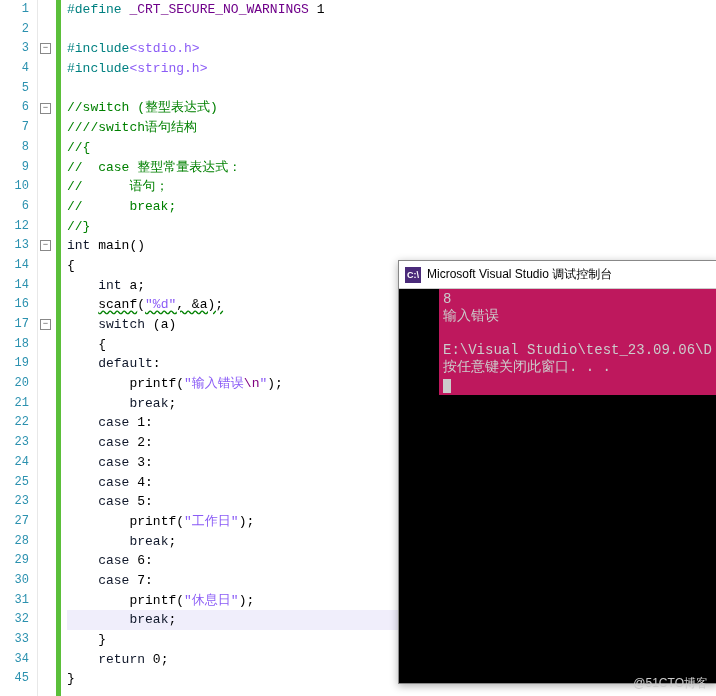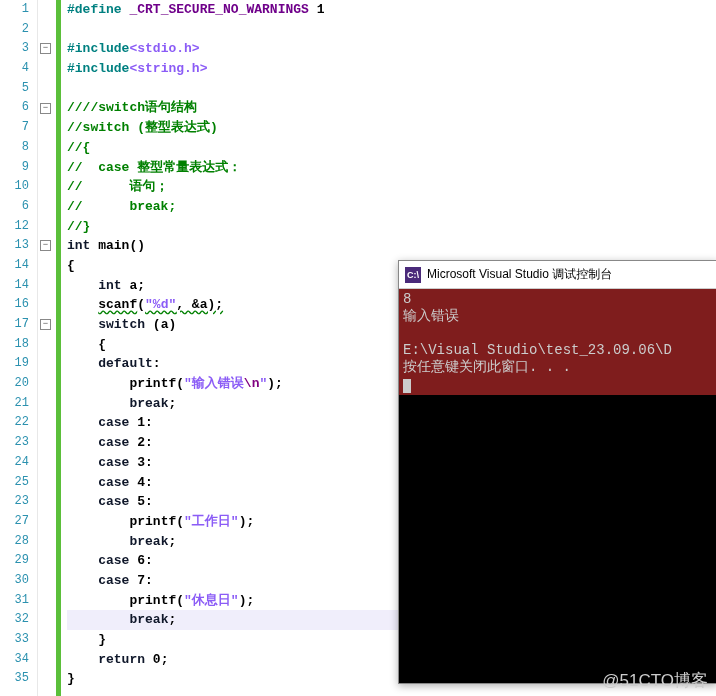--- a/index.html
+++ b/index.html
@@ -49,21 +49,20 @@
     color: #555;
     cursor: pointer;
   }
   .changebar {
     width: 5px;
     background: #5bbf3a;
   }
   .code {
     flex: 1;
     padding-left: 6px;
-    font-weight: bold;
   }
   .code .line {
     height: 19.7px;
     line-height: 19.7px;
     white-space: pre;
   }
   .k-blue { color: #0f172a; }
   .k-teal { color: #008080; }
   .k-green { color: #008000; }
   .k-red { color: #8b5cf6; }
@@ -111,37 +110,38 @@
     line-height: 16px;
     margin-right: 6px;
     font-family: sans-serif;
   }
   .console-body {
     padding: 2px 4px;
     color: #ccc;
     font-family: SimSun, 'Courier New', monospace;
     font-size: 14px;
     line-height: 17px;
-    background: #7f1d1d;
+    background: #be185d;
     white-space: pre;
+    margin-left: 40px;
   }
   .cursor {
     display: inline-block;
     width: 8px;
     height: 14px;
     background: #ccc;
     vertical-align: bottom;
   }
 
   .watermark {
     position: absolute;
     right: 8px;
     bottom: 4px;
     color: #ccc;
-    font-size: 17px;
+    font-size: 12px;
     font-family: 'Microsoft YaHei', sans-serif;
   }
 </style>
 </head>
 <body>
 
 <div class="editor">
   <div class="gutter" id="gutter">
       <div class="ln">1</div>
       <div class="ln">2</div>
@@ -170,37 +170,37 @@
       <div class="ln">25</div>
       <div class="ln">23</div>
       <div class="ln">27</div>
       <div class="ln">28</div>
       <div class="ln">29</div>
       <div class="ln">30</div>
       <div class="ln">31</div>
       <div class="ln">32</div>
       <div class="ln">33</div>
       <div class="ln">34</div>
-      <div class="ln">35</div>
+      <div class="ln">45</div>
     </div>
   <div class="foldcol" id="foldcol">
       <div class="fold" style="top: 43.4px;">−</div>
       <div class="fold" style="top: 102.5px;">−</div>
       <div class="fold" style="top: 240.4px;">−</div>
       <div class="fold" style="top: 319.2px;">−</div>
     </div>
   <div class="changebar"></div>
   <div class="code">
     <div class="line"><span class="k-teal">#define</span> <span class="k-macro">_CRT_SECURE_NO_WARNINGS</span><span class="k-black"> 1</span></div>
     <div class="line"></div>
     <div class="line"><span class="k-teal">#include</span><span class="k-red">&lt;stdio.h&gt;</span></div>
     <div class="line"><span class="k-teal">#include</span><span class="k-red">&lt;string.h&gt;</span></div>
     <div class="line"></div>
+    <div class="line"><span class="k-green">//switch (整型表达式)</span></div>
     <div class="line"><span class="k-green">////switch语句结构</span></div>
-    <div class="line"><span class="k-green">//switch (整型表达式)</span></div>
     <div class="line"><span class="k-green">//{</span></div>
     <div class="line"><span class="k-green">//  case 整型常量表达式：</span></div>
     <div class="line"><span class="k-green">//      语句；</span></div>
     <div class="line"><span class="k-green">//      break;</span></div>
     <div class="line"><span class="k-green">//}</span></div>
     <div class="line"><span class="k-blue">int</span><span class="k-black"> main()</span></div>
     <div class="line"><span class="k-black">{</span></div>
     <div class="line">    <span class="k-blue">int</span><span class="k-black"> a;</span></div>
     <div class="line">    <span class="k-black squiggle">scanf</span><span class="k-black">(</span><span class="k-red squiggle">"%d"</span><span class="k-black squiggle">, &amp;a);</span></div>
     <div class="line">    <span class="k-blue">switch</span><span class="k-black"> (a)</span></div>

